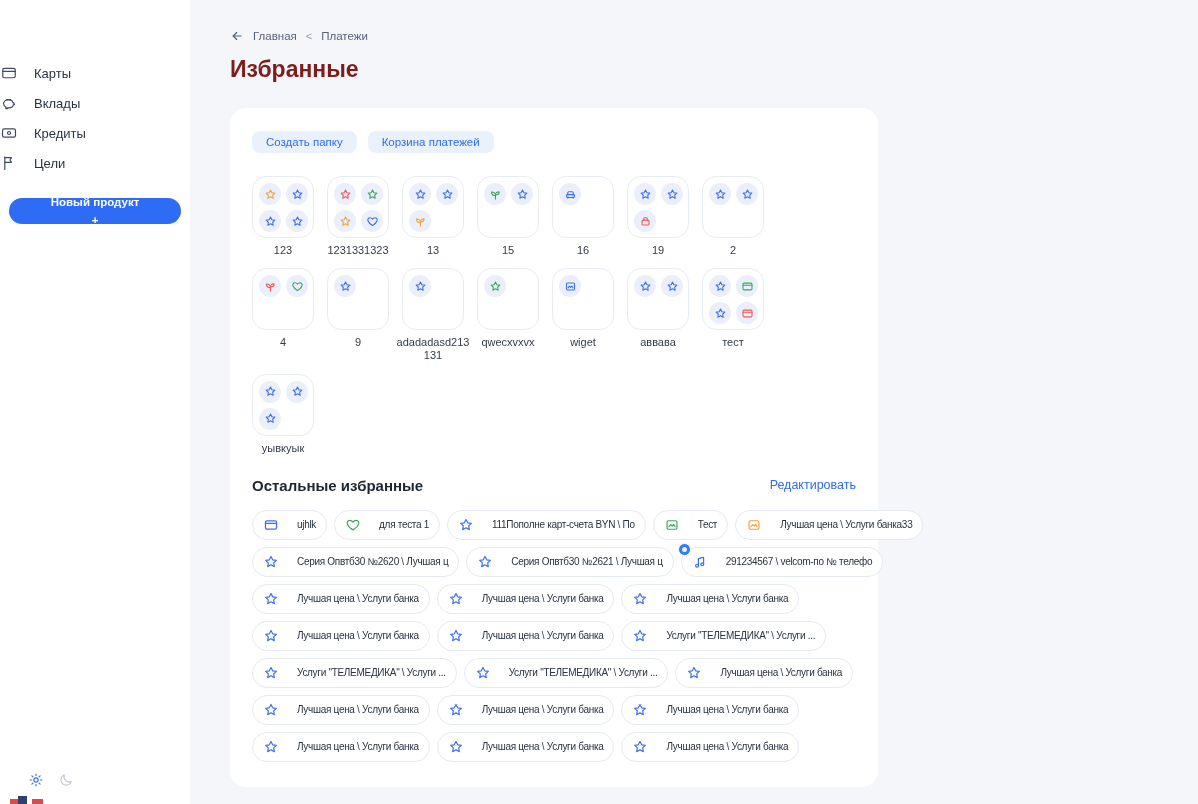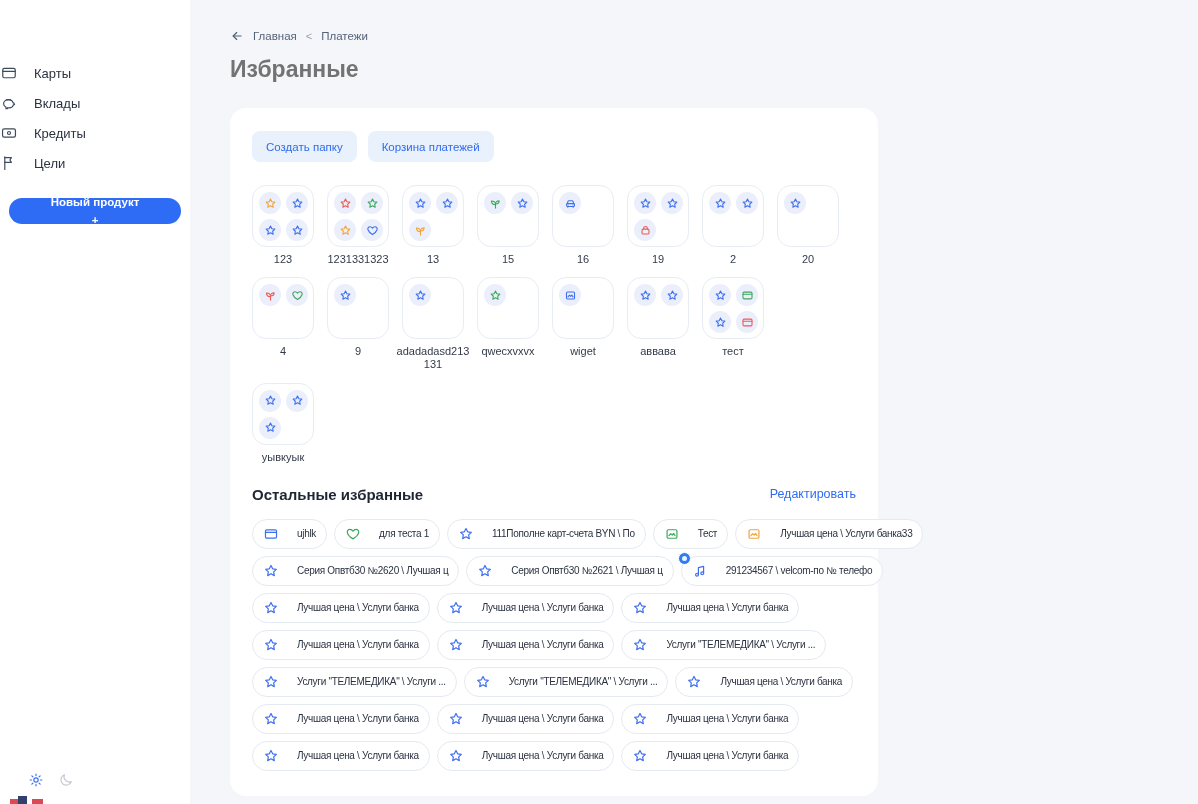--- a/index.html
+++ b/index.html
@@ -17,25 +17,25 @@
   .theme-toggle span { display:flex; cursor:pointer; }
   .partial-logo { position:absolute; left:8px; bottom:0; width:42px; height:9px; overflow:hidden; }
 
   
   .main { flex:1; position:relative; }
   .content { margin-left:40px; width:648px; }
   .breadcrumb { padding-top:29px; display:flex; align-items:center; gap:9px; font-size:11.5px; color:#56637a; }
   .breadcrumb .crumb { cursor:pointer; }
   .breadcrumb .sep { color:#93a0b2; font-size:11px; }
   .back { display:flex; cursor:pointer; }
-  .title { margin:13px 0 0; font-size:23px; font-weight:600; color:#737373; }
+  .title { margin:13px 0 0; font-size:23px; font-weight:600; color:#7f1d1d; }
 
   .card { margin-top:25px; width:648px; background:#fff; border-radius:16px; padding:23px 22px 18px; }
   .toolbar { display:flex; gap:11px; margin-bottom:23px; }
-  .chip-btn { height:31px; padding:0 14px; border:none; border-radius:8px; background:#e9f1fd;
+  .chip-btn { height:22px; padding:0 14px; border:none; border-radius:8px; background:#e9f1fd;
     color:#2f6bf0; font-size:11.5px; font-family:inherit; cursor:pointer; }
 
   
   .f-row { display:flex; margin-bottom:11px; }
   .f-cell { width:75px; display:flex; flex-direction:column; }
   .tile { width:62px; height:62px; border:1px solid #e8ecf3; border-radius:14px; background:#fff;
     padding:6px; display:grid; grid-template-columns:22px 22px; grid-auto-rows:22px; gap:5px; cursor:pointer; }
   .mini { width:22px; height:22px; border-radius:50%; background:#eaeffb; display:flex; align-items:center; justify-content:center; }
   .f-label { margin-top:6px; width:74px; margin-left:-6px; text-align:center; font-size:11px;
     color:#333b49; line-height:1.2; word-break:break-all; }
@@ -277,30 +277,20 @@
                     </svg>
                   </span>
                   <span class="mini">
                     <svg width="13" height="13" viewBox="0 0 24 24" fill="none" stroke="#3e6ff0" stroke-width="2" stroke-linecap="round" stroke-linejoin="round">
                       <path d="M12 3.7l2.5 5 5.5.8-4 3.9.95 5.5L12 16.2l-4.95 2.7.95-5.5-4-3.9 5.5-.8z"></path>
                     </svg>
                   </span>
                 </div>
                 <div class="f-label">2</div>
               </div>
-              <div class="f-cell">
-                <div class="tile">
-                  <span class="mini">
-                    <svg width="13" height="13" viewBox="0 0 24 24" fill="none" stroke="#3e6ff0" stroke-width="2" stroke-linecap="round" stroke-linejoin="round">
-                      <path d="M12 3.7l2.5 5 5.5.8-4 3.9.95 5.5L12 16.2l-4.95 2.7.95-5.5-4-3.9 5.5-.8z"></path>
-                    </svg>
-                  </span>
-                </div>
-                <div class="f-label">20</div>
-              </div>
             </div>
             <div class="f-row">
               <div class="f-cell">
                 <div class="tile">
                   <span class="mini">
                     <svg width="13" height="13" viewBox="0 0 24 24" fill="none" stroke="#ee5a52" stroke-width="2" stroke-linecap="round" stroke-linejoin="round">
                       <path d="M12 20.5V14"></path>
                       <path d="M12 14C12 9.8 8.8 7.3 4.5 7.3c0 4.3 3.2 6.7 7.5 6.7z"></path>
                       <path d="M12 12.8c0-3.5 2.7-5.6 6.7-5.6 0 3.8-2.8 5.6-6.7 5.6"></path>
                     </svg>

